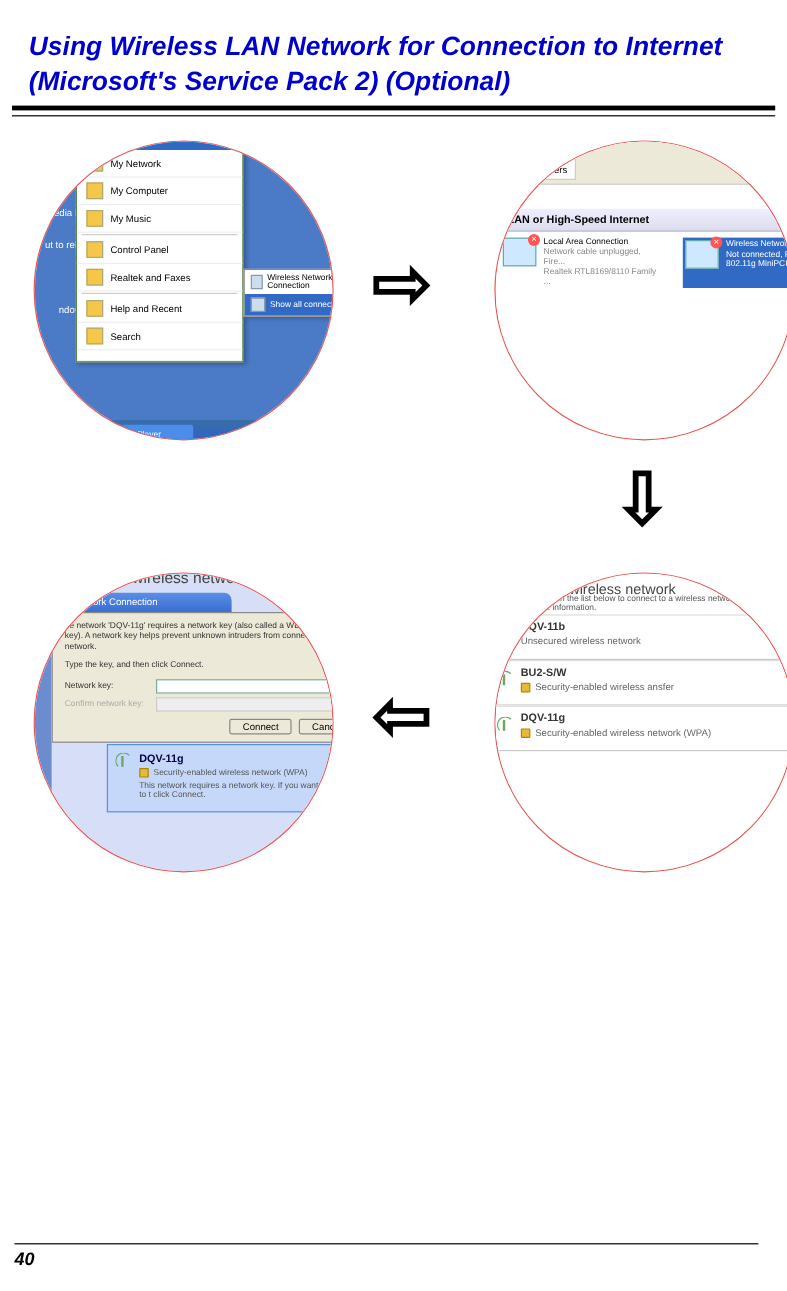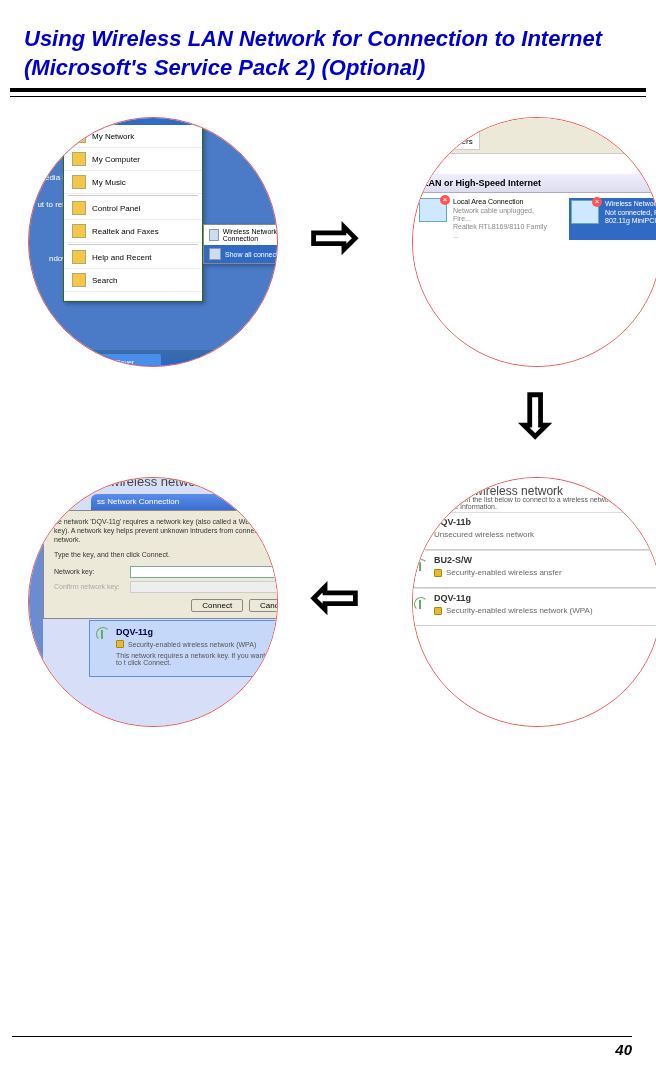--- a/index.html
+++ b/index.html
@@ -114,21 +114,21 @@
   .cw-net .desc { color:#666; margin-top:3px; display:flex; align-items:center; gap:4px; }
   .lock-icon { width:8px; height:8px; background:#e6b93a; border:1px solid #a80; border-radius:1px; }
   .ant-icon { position:absolute; left:6px; top:8px; width:12px; height:12px; }
   .ant-icon::before { content:""; position:absolute; width:12px; height:12px; border:1px solid #6a6; border-radius:50%; border-bottom-color:transparent; border-right-color:transparent; }
   .ant-icon::after { content:""; position:absolute; left:5px; top:3px; width:2px; height:9px; background:#6a6; }
 
   
   .nk-root { width:100%; height:100%; position:relative; background:#d6dff7; }
   .nk-side { position:absolute; left:-70px; top:0; width:84px; height:100%; background:#6b8cce; font-size:7px; color:#fff; padding:90px 4px 0 12px; line-height:2.2; }
   .nk-top { position:absolute; left:14px; top:-8px; right:-20px; font-size:13px; color:#444; padding:4px 8px; }
-  .nk-blue { position:absolute; left:14px; top:16px; width:150px; height:16px; background:linear-gradient(#5a8ee8,#3a6ed0); color:#fff; font-size:8px; line-height:16px; padding:0 6px; border-radius:6px 6px 0 0;margin-left:48px; }
+  .nk-blue { position:absolute; left:14px; top:16px; width:150px; height:16px; background:linear-gradient(#5a8ee8,#3a6ed0); color:#fff; font-size:8px; line-height:16px; padding:0 6px; border-radius:6px 6px 0 0; }
   .nk-box { position:absolute; left:14px; top:32px; right:-30px; background:#ece9d8; border:1px solid #888; font-size:7px; padding:6px 10px; }
   .nk-box .p { color:#333; line-height:1.3; margin-bottom:6px; }
   .nk-row { display:flex; align-items:center; gap:6px; margin:3px 0; }
   .nk-row label { width:70px; color:#333; }
   .nk-row.dis label { color:#aaa; }
   .nk-row input { flex:1; height:12px; border:1px solid #7a9; font-size:7px; padding:0 2px; }
   .nk-row.dis input { background:#eee; border-color:#ccc; }
   .nk-btns { text-align:right; margin-top:6px; }
   .nk-btns button { font-size:8px; padding:1px 10px; background:#ece9d8; border:1px solid #888; border-radius:2px; margin-left:4px; }
   .nk-sel {
@@ -136,21 +136,21 @@
     background:#c6d8f9; border:1px solid #5a8ee8; font-size:7px; padding:6px 6px 10px 26px;
   }
   .nk-sel .ant-icon { left:6px; top:6px; }
   .nk-sel .name { font-weight:bold; color:#004; font-size:9px; }
   .nk-sel .desc { display:flex; align-items:center; gap:4px; margin-top:3px; color:#555; }
   .nk-sel .hint { margin-top:4px; color:#555; }
 
   .page-num {
     position:absolute; bottom:18px; left:12px;
     font-weight:bold; font-style:italic; font-size:15px;
-    border-top:1px solid #000; padding-top:4px; width:620px;text-align:right;
+    border-top:1px solid #000; padding-top:4px; width:620px;
   }
 </style>
 </head>
 <body>
 
 <div class="page-title">Using Wireless LAN Network for Connection to Internet (Microsoft's Service Pack 2) (Optional)</div>
 <div class="divider"></div>
 <div class="divider thin"></div>
 
 <div class="diagram-area">

